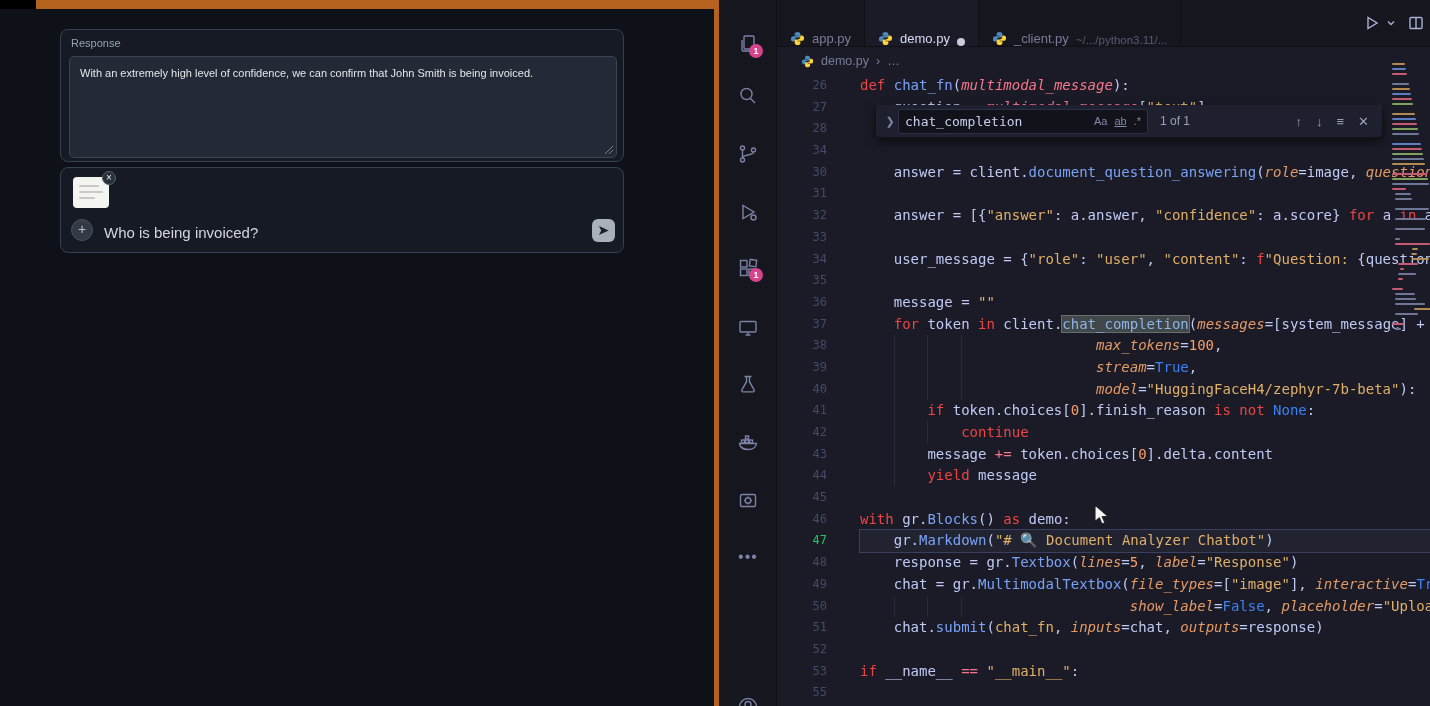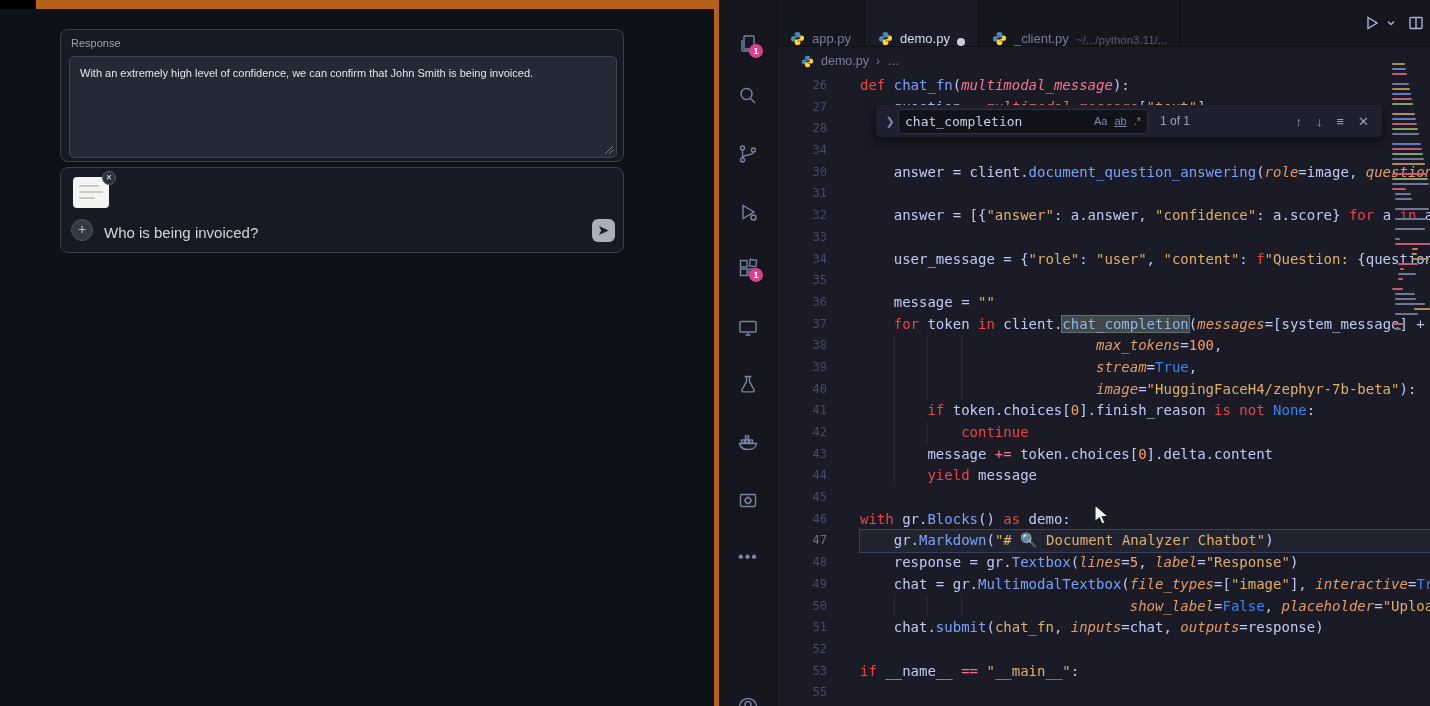--- a/index.html
+++ b/index.html
@@ -64,21 +64,21 @@
 
   .breadcrumbs { height:28px; display:flex; align-items:center; gap:7px; padding-left:24px;
                  font-size:12.5px; color:#787c99; }
 
   .code-area { position:absolute; left:0; top:75px; right:0; bottom:0; }
   .code-line { display:flex; height:21.7px; line-height:21.7px;
                font-family:"DejaVu Sans Mono",monospace; font-size:14px; }
   .ln { width:83px; padding-right:33px; text-align:right; color:#454a6b; font-size:12px; flex:none; }
   .lt { flex:1; white-space:pre; position:relative; min-width:0; overflow:hidden; color:#c0caf5; }
   .code-line.current .lt { background:rgba(180,190,230,.05); box-shadow:0 0 0 1px #3a4060; }
-  .code-line.current .ln { color:#737373; }
+  .code-line.current .ln { color:#22c55e; }
   .guide { position:absolute; top:0; bottom:0; width:1px; background:rgba(120,130,170,.15); }
 
   .tk-fg{color:#c0caf5} .tk-kw{color:#ef4444} .tk-fn{color:#7aa2f7}
   .tk-str{color:#e0af68} .tk-num{color:#ff9e64} .tk-const{color:#3b82f6}
   .tk-param{color:#e39a65; font-style:italic} .tk-pvar{color:#f7768e; font-style:italic}
   .tk-op{color:#f7768e} .tk-ref{color:#e0af68}
   .tk-fnm{color:#8fb3e8; background:rgba(150,168,152,.32); box-shadow:0 0 0 1px rgba(200,212,198,.45);}
 
   .find-widget { position:absolute; left:98px; top:30px; width:508px; height:33px; background:#1e2030;
                  border:1px solid #121219; border-top:none; border-radius:0 0 5px 5px; display:flex;
@@ -317,21 +317,21 @@
             <div class="code-line">
               <span class="ln">38</span>
               <span class="lt"><i class="guide" style="left: 33.72px;"></i><i class="guide" style="left: 67.44px;"></i><i class="guide" style="left: 101.16px;"></i><span class="tk-fg">                            </span><span class="tk-param">max_tokens</span><span class="tk-fg">=</span><span class="tk-num">100</span><span class="tk-fg">,</span></span>
             </div>
             <div class="code-line">
               <span class="ln">39</span>
               <span class="lt"><i class="guide" style="left: 33.72px;"></i><i class="guide" style="left: 67.44px;"></i><i class="guide" style="left: 101.16px;"></i><span class="tk-fg">                            </span><span class="tk-param">stream</span><span class="tk-fg">=</span><span class="tk-const">True</span><span class="tk-fg">,</span></span>
             </div>
             <div class="code-line">
               <span class="ln">40</span>
-              <span class="lt"><i class="guide" style="left: 33.72px;"></i><i class="guide" style="left: 67.44px;"></i><i class="guide" style="left: 101.16px;"></i><span class="tk-fg">                            </span><span class="tk-param">image</span><span class="tk-fg">=</span><span class="tk-str">"HuggingFaceH4/zephyr-7b-beta"</span><span class="tk-fg">):</span></span>
+              <span class="lt"><i class="guide" style="left: 33.72px;"></i><i class="guide" style="left: 67.44px;"></i><i class="guide" style="left: 101.16px;"></i><span class="tk-fg">                            </span><span class="tk-param">model</span><span class="tk-fg">=</span><span class="tk-str">"HuggingFaceH4/zephyr-7b-beta"</span><span class="tk-fg">):</span></span>
             </div>
             <div class="code-line">
               <span class="ln">41</span>
               <span class="lt"><i class="guide" style="left: 33.72px;"></i><span class="tk-fg">        </span><span class="tk-kw">if</span><span class="tk-fg"> token.choices[</span><span class="tk-num">0</span><span class="tk-fg">].finish_reason </span><span class="tk-kw">is</span><span class="tk-fg"> </span><span class="tk-kw">not</span><span class="tk-fg"> </span><span class="tk-const">None</span><span class="tk-fg">:</span></span>
             </div>
             <div class="code-line">
               <span class="ln">42</span>
               <span class="lt"><i class="guide" style="left: 33.72px;"></i><i class="guide" style="left: 67.44px;"></i><span class="tk-fg">            </span><span class="tk-kw">continue</span></span>
             </div>
             <div class="code-line">

